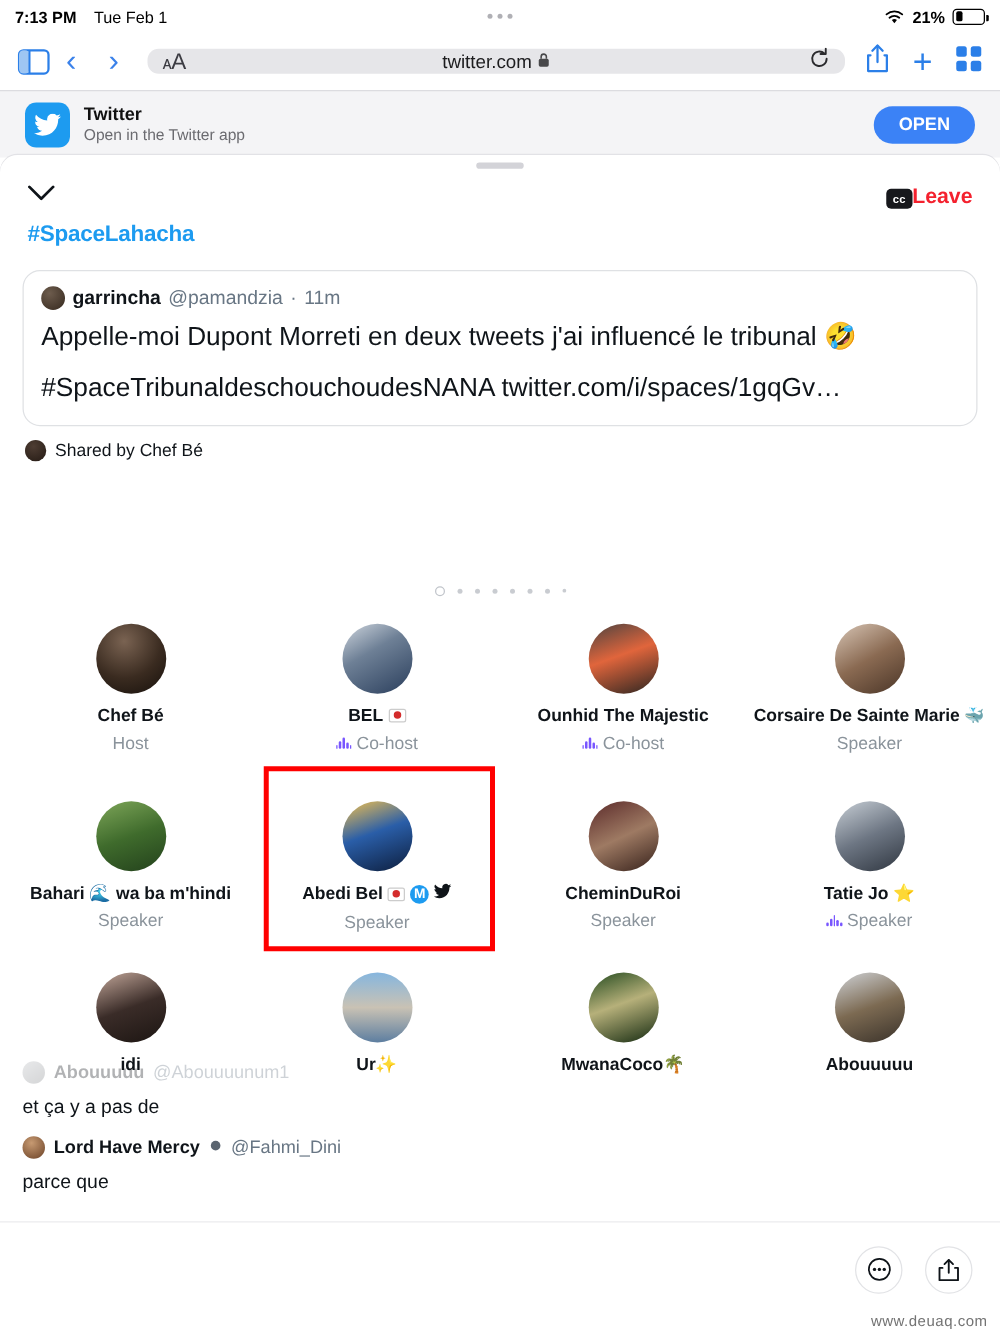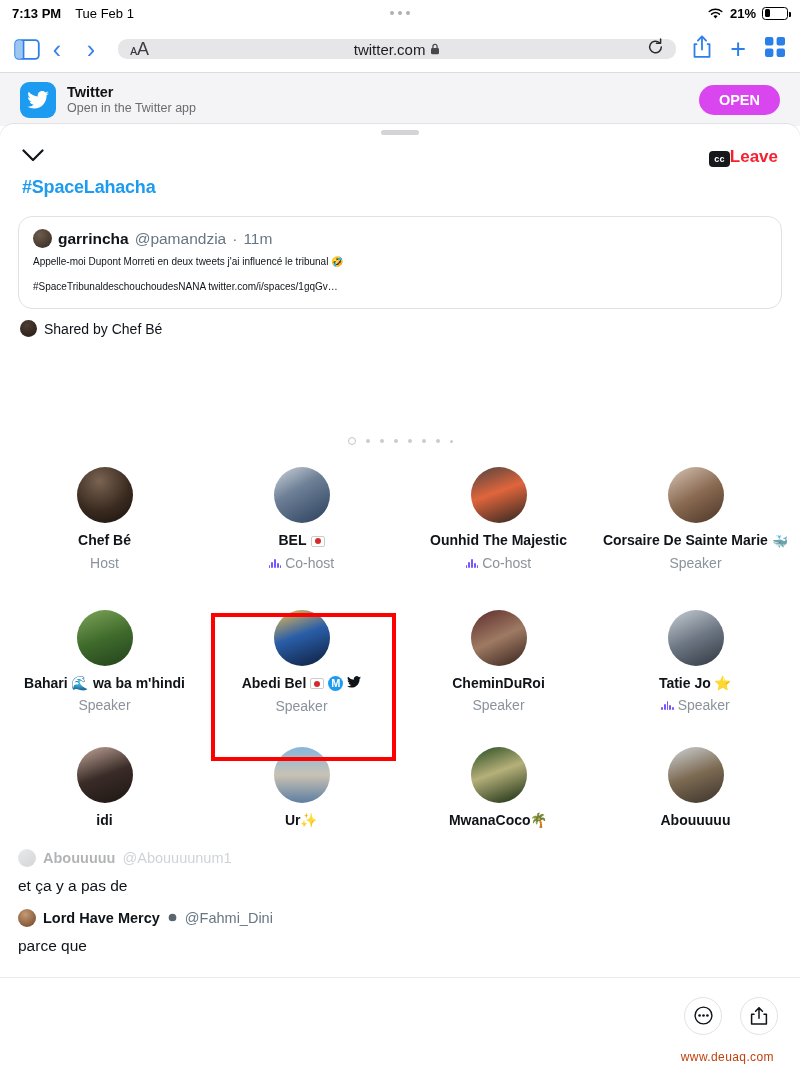--- a/index.html
+++ b/index.html
@@ -76,21 +76,21 @@
     border-top: 1px solid #dcdce0;
   }
   .tw-logo {
     width: 36px; height: 36px; border-radius: 9px; background: #1d9bf0;
     display: flex; align-items: center; justify-content: center; flex: 0 0 36px;
   }
   .banner-txt { margin-left: 11px; line-height: 1.25; }
   .banner-title { font-size: 14.5px; font-weight: 700; color: #111; }
   .banner-sub { font-size: 12.5px; color: #6b6b70; }
   .open-btn {
-    margin-left: auto; background: #d946ef; color: #fff;
+    margin-left: auto; background: #3b82f6; color: #fff;
     font-size: 14.5px; font-weight: 700; border-radius: 16px;
     padding: 7px 20px; border: none;
   }
 
   
   .sheet {
     position: absolute; left: 0; right: 0; top: 124px; bottom: 0;
     background: #fff; border-radius: 14px 14px 0 0;
     box-shadow: 0 -1px 0 #e2e2e6;
     overflow: hidden;
@@ -122,21 +122,21 @@
     padding: 12px 14px 14px;
   }
   .tw-head { display: flex; align-items: center; gap: 6px; font-size: 15.5px; }
   .av-sm {
     width: 19px; height: 19px; border-radius: 50%;
     background: radial-gradient(circle at 35% 30%, #6d5c4d, #35281e);
     flex: 0 0 19px;
   }
   .tw-name { font-weight: 700; color: #0f1419; }
   .tw-handle { color: #687684; }
-  .tw-body { margin-top: 7px; font-size: 10px; color: #0f1419; line-height: 1.42; }
+  .tw-body { margin-top: 7px; font-size: 21px; color: #0f1419; line-height: 1.42; }
   .shared-by {
     display: flex; align-items: center; gap: 7px;
     margin: 11px 20px 0; font-size: 14px; color: #0f1419;
   }
   .av-xs {
     width: 17px; height: 17px; border-radius: 50%;
     background: radial-gradient(circle at 40% 30%, #4e3d33, #241a14);
     flex: 0 0 17px;
   }
 
@@ -223,22 +223,22 @@
     background: #fff; border-top: 1px solid #ebebee;
     display: flex; align-items: center; justify-content: flex-end;
     padding: 0 22px 14px; gap: 18px;
   }
   .circ-btn {
     width: 38px; height: 38px; border-radius: 50%;
     border: 1px solid #e2e3e6; background: #fff;
     display: flex; align-items: center; justify-content: center;
   }
   .watermark {
-    position: absolute; right: 26px; bottom: 3px;
-    font-size: 12px; color: #c2410c; letter-spacing: 0.4px;
+    position: absolute; right: 10px; bottom: 3px;
+    font-size: 12px; color: #737373; letter-spacing: 0.4px;
     font-family: "Liberation Sans", sans-serif;
   }
 </style>
 </head>
 <body>
 
 <div class="screen">
 
   <div class="statusbar">
     <span class="sb-time">7:13 PM</span>

